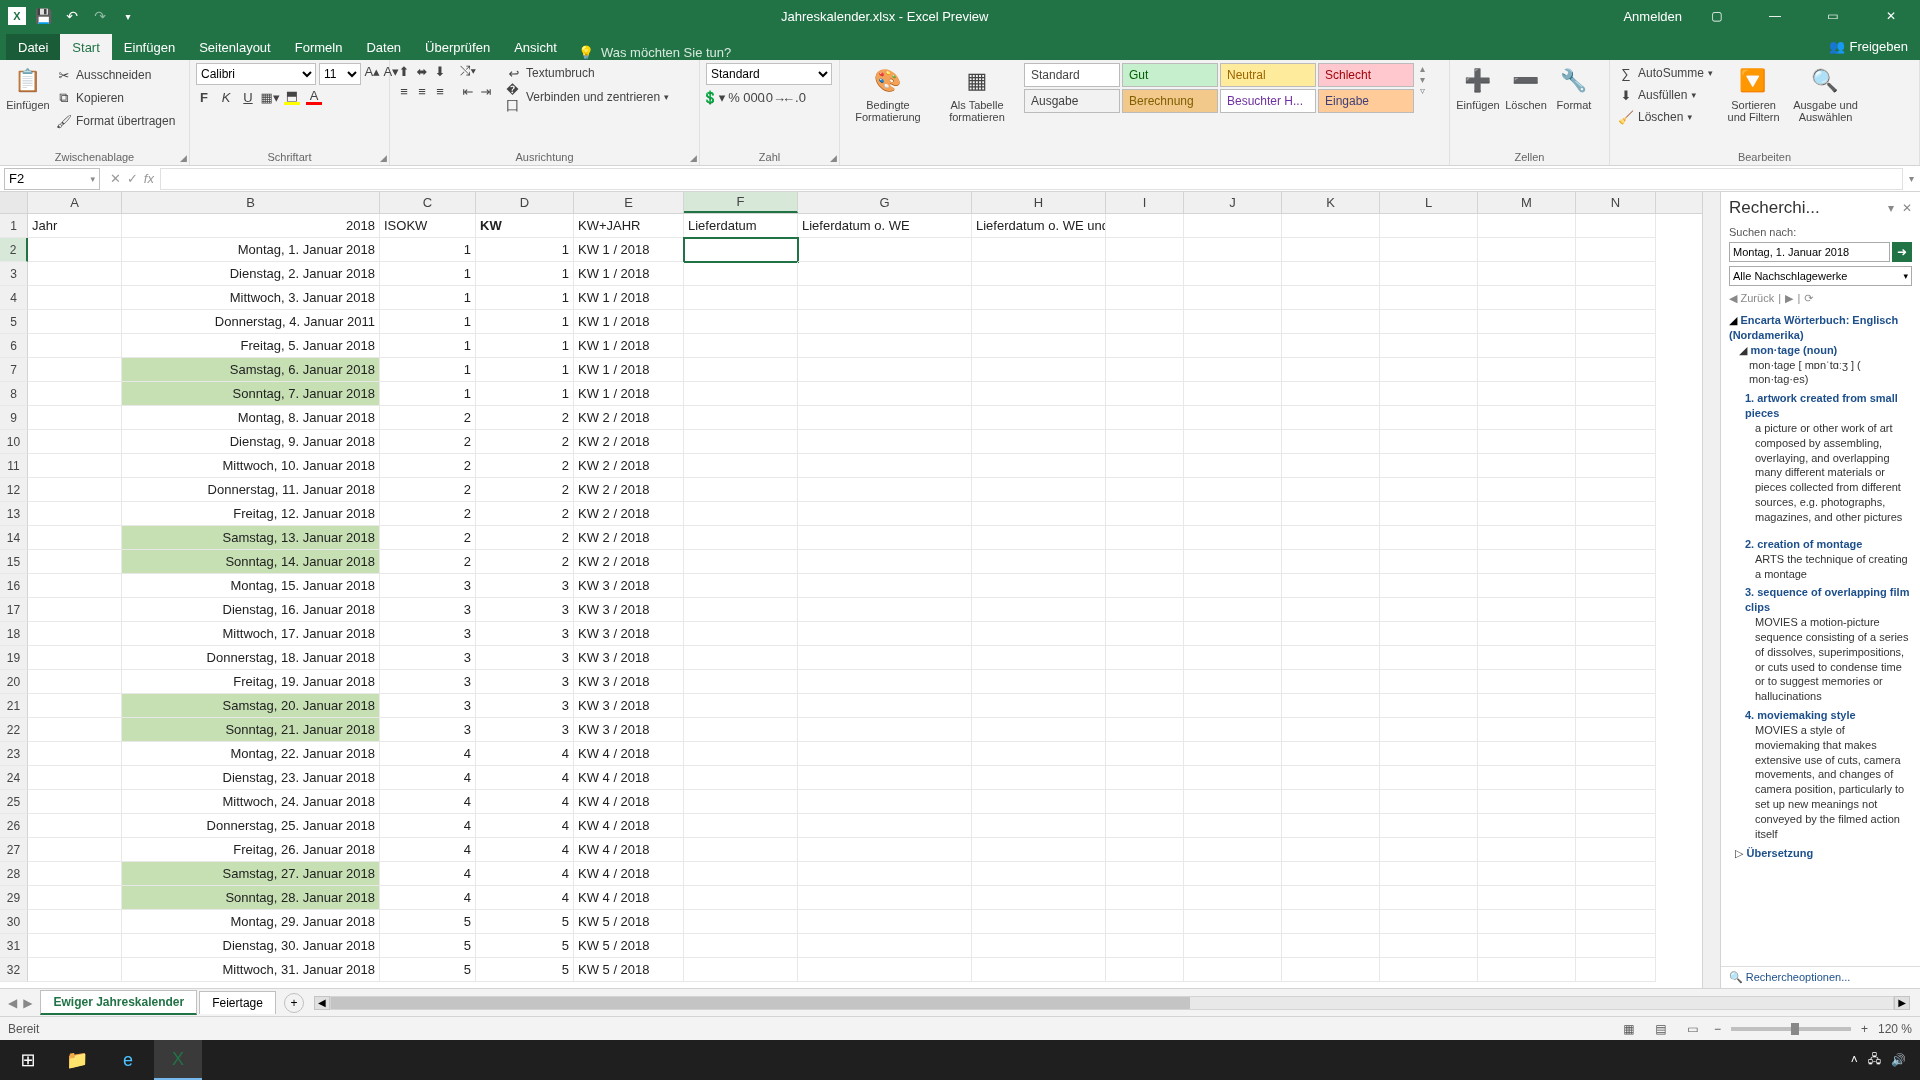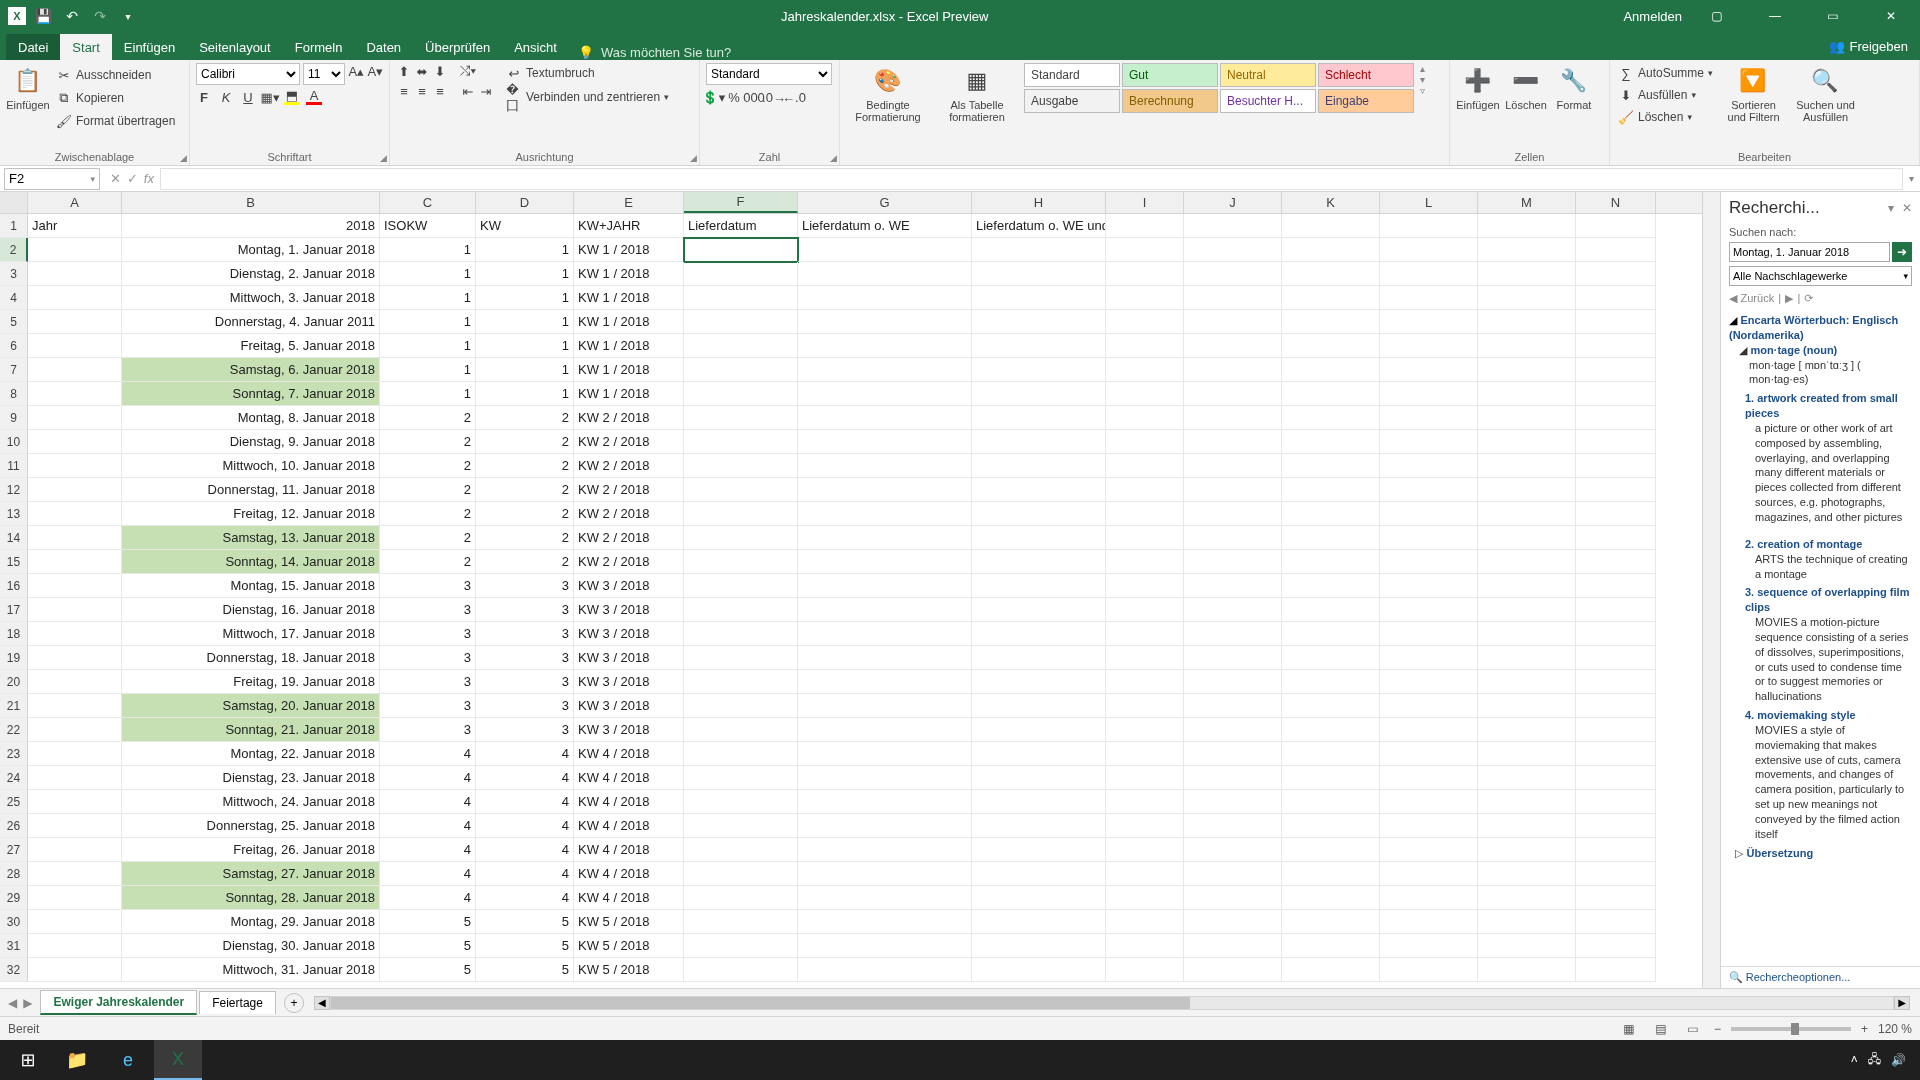--- a/index.html
+++ b/index.html
@@ -160,21 +160,21 @@
           </div>
       </div>
     </div>
     <div class="label">Zwischenablage</div>
     <div class="launcher">◢</div>
   </div>
 
   <div class="rgroup" style="width:200px;">
     <div class="body" style="flex-direction:column;gap:4px;">
       <div style="display:flex;gap:3px;">
-        <select class="combo" style="width:104px;"><option>Calibri</option></select>
+        <select class="combo" style="width:120px;"><option>Calibri</option></select>
         <select class="combo" style="width:42px;"><option>11</option></select>
         <span class="smico">A▴</span>
         <span class="smico">A▾</span>
       </div>
       <div style="display:flex;gap:6px;align-items:center;">
         <span class="smico">
             <b>F</b>
           </span>
         <span class="smico">
             <i>K</i>
@@ -309,21 +309,21 @@
             <span>Löschen</span>
             <span style="font-size:9px;">▾</span>
           </div>
       </div>
       <div class="bigbtn" style="width:66px;">
           <div class="icon">🔽</div>
           <div>Sortieren und Filtern</div>
         </div>
       <div class="bigbtn" style="width:66px;">
           <div class="icon">🔍</div>
-          <div>Suchen und Ausfüllen</div>
+          <div>Ausgabe und Auswählen</div>
         </div>
     </div>
     <div class="label">Bearbeiten</div>
   </div>
 </div>
 
 <div class="formulabar">
   <div class="namebox">
       <span>F2</span>
       <span style="font-size:9px;color:#888;">▾</span>
@@ -355,21 +355,21 @@
         <div class="colh" style="width: 98px;">L</div>
         <div class="colh" style="width: 98px;">M</div>
         <div class="colh" style="width: 80px;">N</div>
       </div>
     <div class="gridbody" id="gridbody">
         <div class="gridrow">
           <div class="rowh">1</div>
           <div class="cell " style="width: 94px;">Jahr</div>
           <div class="cell r" style="width: 258px;">2018</div>
           <div class="cell " style="width: 96px;">ISOKW</div>
-          <div class="cell " style="width: 98px;">KW</div>
+          <div class="cell " style="width: 98px; font-weight: bold;">KW</div>
           <div class="cell " style="width: 110px;">KW+JAHR</div>
           <div class="cell " style="width: 114px;">Lieferdatum</div>
           <div class="cell " style="width: 174px;">Lieferdatum o. WE</div>
           <div class="cell " style="width: 134px;">Lieferdatum o. WE und Feiertage</div>
           <div class="cell " style="width: 78px;"></div>
           <div class="cell " style="width: 98px;"></div>
           <div class="cell " style="width: 98px;"></div>
           <div class="cell " style="width: 98px;"></div>
           <div class="cell " style="width: 98px;"></div>
           <div class="cell " style="width: 80px;"></div>

